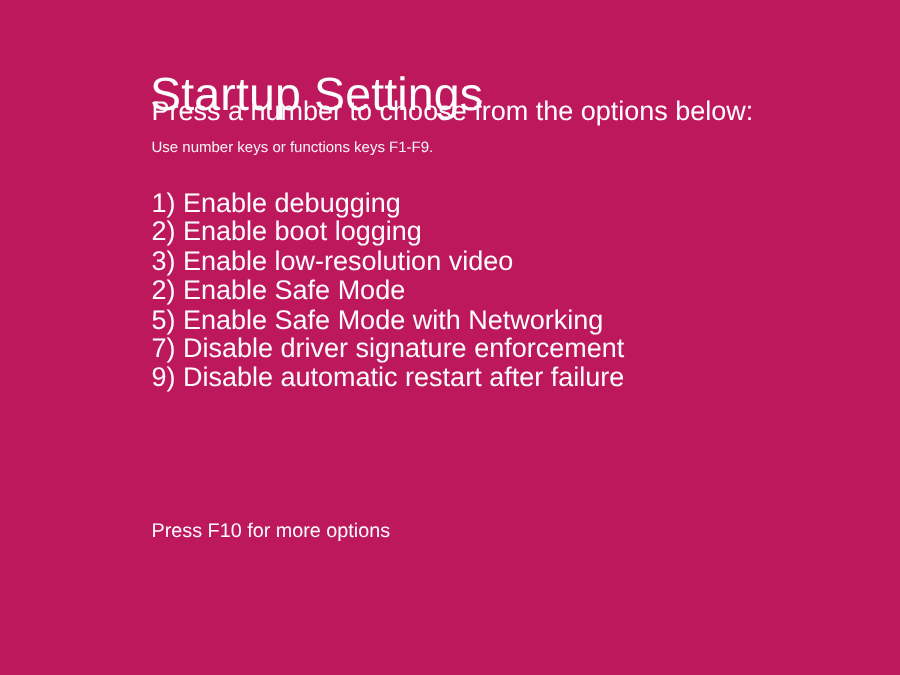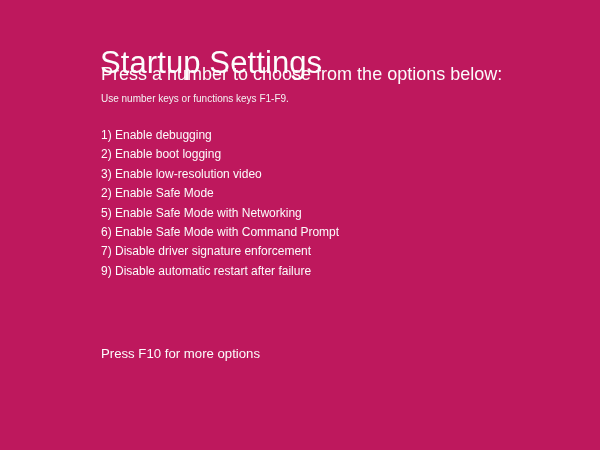--- a/index.html
+++ b/index.html
@@ -61,21 +61,21 @@
   }
   #options-list {
     position: absolute;
     left: 1px;
     top: 126px;
     margin: 0;
     padding: 0;
     list-style: none;
   }
   #options-list li {
-    font-size: 12px;
+    font-size: 18px;
     font-weight: 400;
     line-height: 19.4px;
     color: #fcfcfc;
     white-space: nowrap;
   }
   #footer-actions {
     position: absolute;
     left: 1px;
     top: 344px;
   }
@@ -98,21 +98,20 @@
     <div id="subtitle">Press a number to choose from the options below:</div>
 
     <div id="hint">Use number keys or functions keys F1-F9.</div>
 
     <ul id="options-list">
       <li>1) Enable debugging</li>
       <li>2) Enable boot logging</li>
       <li>3) Enable low-resolution video</li>
       <li>2) Enable Safe Mode</li>
       <li>5) Enable Safe Mode with Networking</li>
-      <li>6) Enable Safe Mode with Command Prompt</li>
       <li>7) Disable driver signature enforcement</li>
       <li>9) Disable automatic restart after failure</li>
     </ul>
 
     <div id="footer-actions">
       <div>Press F10 for more options</div>
     </div>
 
   </div>
 </div>

